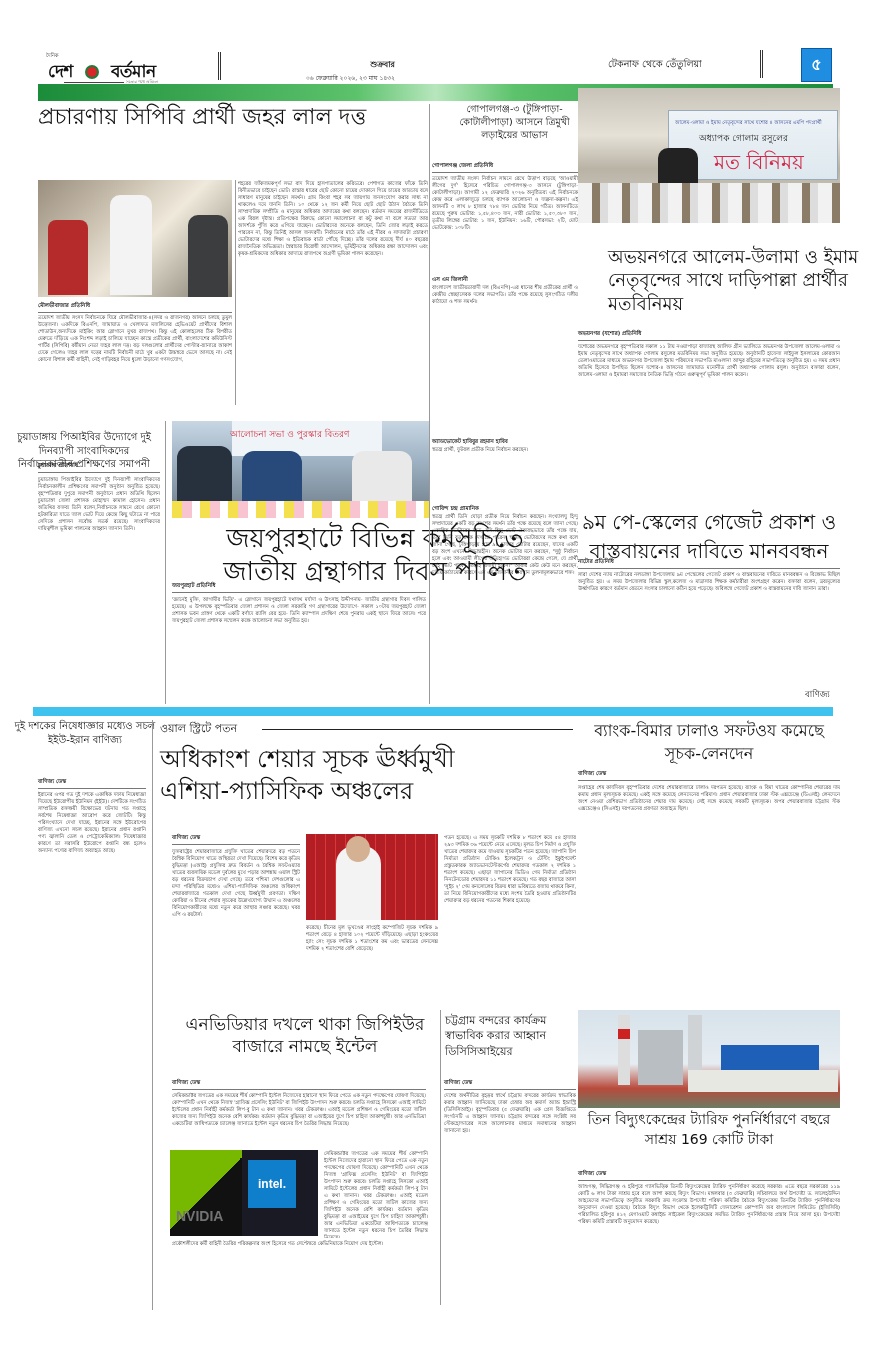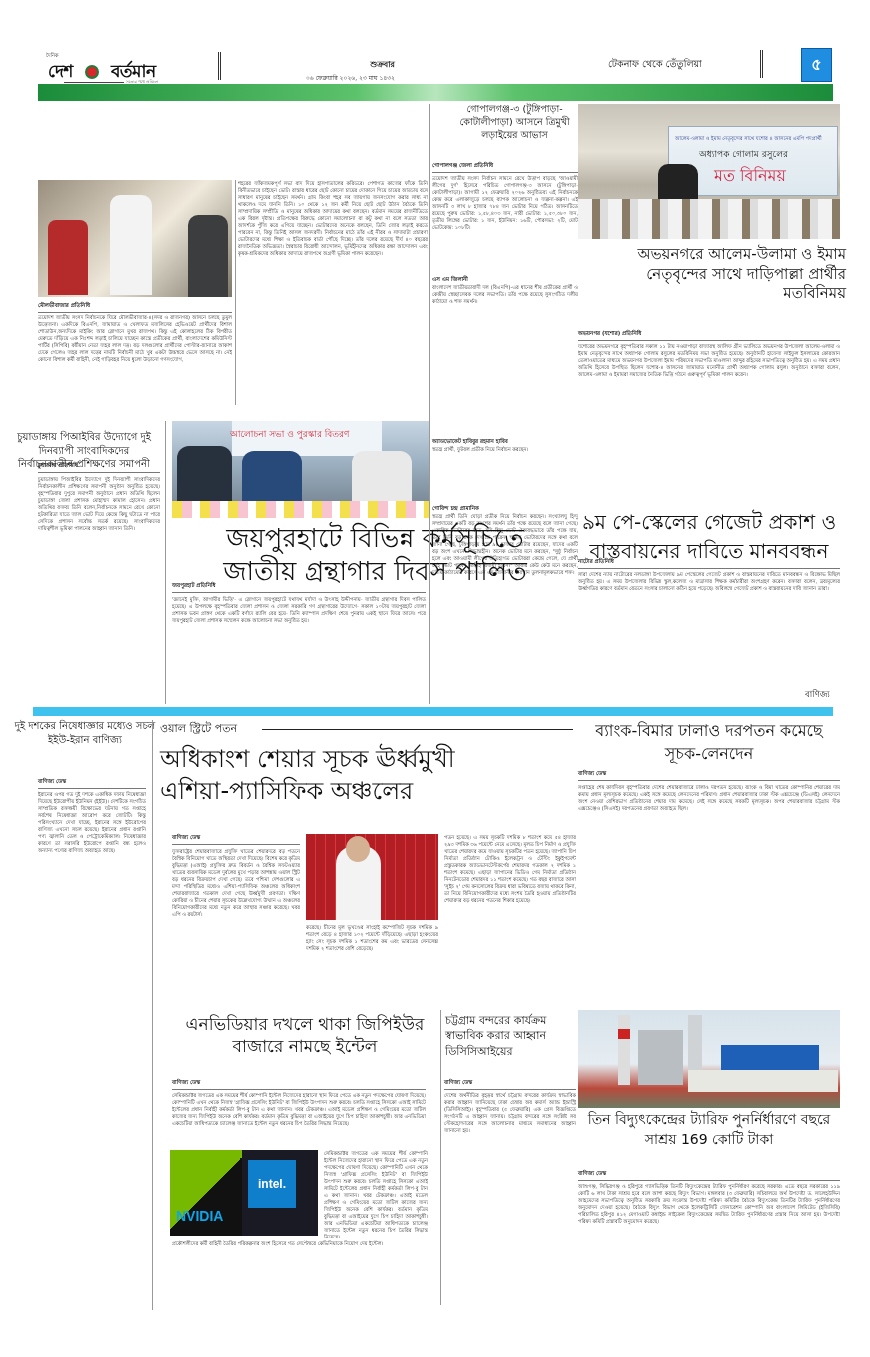--- a/index.html
+++ b/index.html
@@ -18,21 +18,21 @@
   .date { right: 475px; top: 73px; font-size: 6px; color: #333; }
   .section-name { left: 608px; top: 57px; font-size: 9.5px; color: #111; }
   .page-no { left: 801px; top: 48px; width: 31px; height: 34px; background: #1f8de0; border: 1px solid #0b5aa6; color: #fff; font-size: 16px; font-weight: bold; display: flex; align-items: center; justify-content: center; }
   .green-bar { left: 38px; top: 84px; width: 795px; height: 17px; background: linear-gradient(90deg, #1b8c3a 0%, #5cc26b 40%, #b7e6bd 50%, #5cc26b 60%, #1b8c3a 100%); }
   .blue-bar { left: 33px; top: 707px; width: 800px; height: 9px; background: #3fc3ee; }
 
   
   .hl { color: #111; font-weight: normal; line-height: 1.22; }
   .hl-main { left: 38px; top: 104px; width: 400px; font-size: 22px; }
   .hl-side { left: 452px; top: 103px; width: 125px; font-size: 9.5px; text-align: center; line-height: 1.35; }
-  .hl-right1 { left: 584px; top: 245px; width: 262px; font-size: 15px; text-align: right; line-height: 1.3; }
+  .hl-right1 { left: 608px; top: 245px; width: 262px; font-size: 18px; text-align: left; line-height: 1.3; }
   .hl-left2 { left: 10px; top: 430px; width: 148px; font-size: 10px; text-align: center; line-height: 1.35; }
   .hl-center2 { left: 175px; top: 522px; width: 400px; font-size: 26px; text-align: center; line-height: 1.28; }
   .hl-right2 { left: 578px; top: 508px; width: 262px; font-size: 20px; text-align: center; line-height: 1.45; }
   .kicker { left: 160px; top: 720px; font-size: 11px; color: #111; }
   .kicker-line { left: 262px; top: 729px; width: 311px; height: 1px; background: #222; }
   .hl-left3 { left: 10px; top: 719px; width: 150px; font-size: 10px; text-align: center; line-height: 1.35; }
   .hl-center3 { left: 160px; top: 743px; width: 420px; font-size: 24px; line-height: 1.35; }
   .hl-right3 { left: 578px; top: 719px; width: 262px; font-size: 16px; text-align: center; line-height: 1.45; }
   .hl-center4 { left: 175px; top: 1013px; width: 260px; font-size: 17px; text-align: center; line-height: 1.3; }
   .hl-center5 { left: 445px; top: 1013px; width: 130px; font-size: 11px; line-height: 1.4; }
@@ -45,40 +45,40 @@
   
   .txt { font-size: 5px; line-height: 7px; color: #333; text-align: justify; overflow: hidden; }
   .vrule { width: 1px; background: #999; }
 
   
   .photo { overflow: hidden; }
   .ph-campaign { left: 38px; top: 180px; width: 194px; height: 117px; background: linear-gradient(135deg, #9a8f7e 0%, #c9bfae 30%, #efe9dc 55%, #7c7668 100%); }
   .ph-campaign .p1 { position:absolute; left:10px; top:40px; width:40px; height:75px; background:#b52a2a; border-radius: 8px 8px 0 0; }
   .ph-campaign .p2 { position:absolute; left:72px; top:15px; width:42px; height:100px; background:#f3f3f3; border-radius: 10px 10px 0 0; }
   .ph-campaign .p3 { position:absolute; left:150px; top:35px; width:40px; height:82px; background:#3c3d3f; border-radius: 10px 10px 0 0; }
-  .ph-meeting { left: 578px; top: 104px; width: 262px; height: 135px; background: linear-gradient(180deg, #c7c3b9 0%, #e6e1d7 35%, #b9b3a6 60%, #d9d5cd 100%); }
+  .ph-meeting { left: 578px; top: 88px; width: 262px; height: 135px; background: linear-gradient(180deg, #c7c3b9 0%, #e6e1d7 35%, #b9b3a6 60%, #d9d5cd 100%); }
   .ph-meeting .banner { position:absolute; left:90px; top:22px; width:170px; height:70px; background: linear-gradient(180deg,#eef3f7,#dde8ee); border:1px solid #9ab; }
   .ph-meeting .banner-t1 { position:absolute; left:6px; top:8px; font-size:5px; color:#2a3f8f; }
   .ph-meeting .banner-t2 { position:absolute; left:30px; top:20px; font-size:9px; color:#222; }
-  .ph-meeting .banner-t3 { position:absolute; left:45px; top:36px; font-size:16px; color:#d12a4a; }
+  .ph-meeting .banner-t3 { position:absolute; left:45px; top:36px; font-size:20px; color:#d12a4a; }
   .ph-meeting .speaker { position:absolute; left:80px; top:60px; width:40px; height:75px; background:#222; border-radius:10px 10px 0 0; }
   .ph-meeting .crowd { position:absolute; left:0; top:95px; width:262px; height:40px; background: repeating-linear-gradient(90deg,#f2f2f2 0 14px,#8a7c66 14px 22px,#ddd 22px 30px); }
   .ph-seminar { left: 172px; top: 421px; width: 258px; height: 97px; background: linear-gradient(180deg,#c8d6e3 0%, #9fb3c4 40%, #6d7b88 100%); }
   .ph-seminar .banner { position:absolute; left:60px; top:0; width:150px; height:35px; background:#eef4f8; }
   .ph-seminar .banner-t { position:absolute; left:58px; top:6px; font-size:9px; color:#d42a38; }
   .ph-seminar .off1 { position:absolute; left:5px; top:25px; width:55px; height:72px; background:#27303d; border-radius:12px 12px 0 0; }
   .ph-seminar .off2 { position:absolute; left:70px; top:30px; width:60px; height:67px; background:#284a7b; border-radius:12px 12px 0 0; }
   .ph-seminar .off3 { position:absolute; left:180px; top:30px; width:60px; height:67px; background:#e9e9e9; border-radius:12px 12px 0 0; }
   .ph-seminar .flowers { position:absolute; left:0; top:80px; width:258px; height:17px; background: repeating-linear-gradient(90deg,#f4e04d 0 10px,#f7c4cf 10px 20px,#fff 20px 28px); }
   .ph-stock { left: 306px; top: 834px; width: 132px; height: 86px; background: repeating-linear-gradient(90deg,#b31e24 0 9px,#d8383a 9px 10px), #c22; }
   .ph-stock .man { position:absolute; left:30px; top:12px; width:45px; height:74px; background:#f3f3f3; border-radius: 18px 18px 0 0; }
   .ph-stock .head { position:absolute; left:40px; top:2px; width:24px; height:26px; background:#d5b193; border-radius:50%; }
   .ph-chips { left: 170px; top: 1150px; width: 148px; height: 86px; background: #1a1a24; }
   .ph-chips .nv { position:absolute; left:0; top:0; width:72px; height:86px; background: linear-gradient(135deg,#76b900 0 50%, #111 50%); }
-  .ph-chips .nv-t { position:absolute; left:6px; top:58px; font-size:14px; font-weight:bold; color:#0ea5e9; font-family: "Liberation Sans", sans-serif; }
+  .ph-chips .nv-t { position:absolute; left:6px; top:58px; font-size:14px; font-weight:bold; color:#737373; font-family: "Liberation Sans", sans-serif; }
   .ph-chips .intel { position:absolute; left:78px; top:10px; width:48px; height:48px; background:#0f7ecb; color:#fff; font-family:"Liberation Sans", sans-serif; font-size:12px; font-weight:bold; display:flex; align-items:center; justify-content:center; }
   .ph-plant { left: 578px; top: 1010px; width: 262px; height: 98px; background: linear-gradient(180deg,#d7e2ea 0%, #e6edf2 55%, #b84a3b 80%, #6d7b63 100%); }
   .ph-plant .stack1 { position:absolute; left:40px; top:5px; width:12px; height:70px; background: linear-gradient(180deg,#ddd 0 20%,#c22 20% 35%,#ddd 35%); }
   .ph-plant .stack2 { position:absolute; left:110px; top:5px; width:14px; height:60px; background:#cfd3d6; }
   .ph-plant .build { position:absolute; left:60px; top:20px; width:45px; height:55px; background:#b9bec2; }
   .ph-plant .blue { position:absolute; left:143px; top:35px; width:98px; height:25px; background:#1e5fb8; }
   .ph-plant .hall { position:absolute; left:110px; top:60px; width:150px; height:22px; background:#e8e8e3; }
 
   .caption { font-size: 5.5px; font-weight: bold; color: #222; border-bottom: 1px solid #777; padding: 2px 0; }
 </style>
@@ -95,20 +95,21 @@
 <div class="abs tagline">সত্যের পথে অবিচল</div>
 <div class="abs vbar" style="left:218px; top:52px;"></div>
 <div class="abs day">শুক্রবার</div>
 <div class="abs date">০৬ ফেব্রুয়ারি ২০২৬, ২৩ মাঘ ১৪৩২</div>
 <div class="abs section-name">টেকনাফ থেকে তেঁতুলিয়া</div>
 <div class="abs vbar" style="left:760px; top:50px;"></div>
 <div class="abs page-no">৫</div>
 <div class="abs green-bar"></div>
 
 <div class="abs hl hl-main">
+  <div>প্রচারণায় সিপিবি প্রার্থী জহর লাল দত্ত</div>
 </div>
 <div class="abs photo ph-campaign">
   <div class="p1"></div>
   <div class="p2"></div>
   <div class="p3"></div>
 </div>
 <div class="abs caption" style="left:38px; top:300px; width:194px;">মৌলভীবাজার প্রতিনিধি</div>
 <div class="abs txt" style="left:38px; top:314px; width:194px; height:92px;">ত্রয়োদশ জাতীয় সংসদ নির্বাচনকে ঘিরে মৌলভীবাজার-৪(সদর ও রাজনগর) আসনে চলছে তুমুল উত্তেজনা। একদিকে বিএনপি, জামায়াত ও খেলাফত মজলিসের হেভিওয়েট প্রার্থীদের বিশাল শোডাউন,অন্যদিকে মাইকিং আর স্লোগানে মুখর রাজপথ। কিন্তু এই কোলাহলের ঠিক বিপরীত মেরুতে দাঁড়িয়ে এক নিঃশব্দ লড়াই চালিয়ে যাচ্ছেন কাস্তে প্রতীকের প্রার্থী, বাংলাদেশের কমিউনিস্ট পার্টির (সিপিবি) বর্ষীয়ান নেতা জহর লাল দত্ত। বড় দলগুলোর প্রার্থীদের পোস্টার-ব্যানারে আকাশ ঢেকে গেলেও জহর লাল দত্তের নামটি নির্বাচনী মাঠে খুব একটা উচ্চস্বরে ভেসে আসছে না। নেই কোনো বিশাল কর্মী বাহিনী, নেই গাড়িবহর নিয়ে ধুলো উড়ানো গণসংযোগ,</div>
 <div class="abs txt" style="left:238px; top:180px; width:190px; height:226px;">শহরের জাঁকজমকপূর্ণ সভা বাদ দিয়ে হাসপাতালের করিডরে। পেশাগত কাজের ফাঁকে তিনি বিনীতভাবে চাইছেন ভোট। রাস্তার ধারের ছোট কোনো চায়ের দোকানে গিয়ে চায়ের আড্ডায় বসে সাধারণ মানুষের চাইছেন সমর্থন। গ্রাম কিংবা শহর সব জায়গায় জনসংযোগ করার সাধ্য না থাকলেও দমে যাননি তিনি। ১০ থেকে ১২ জন কর্মী নিয়ে ছোট ছোট উঠান বৈঠকে তিনি সাম্প্রদায়িক সম্প্রীতি ও মানুষের অধিকার আদায়ের কথা বলছেন। বর্তমান সময়ের রাজনীতিতে এক বিরল দৃষ্টান্ত। প্রতিপক্ষের বিরুদ্ধে কোনো সমালোচনা বা কটু কথা না বলে সততা আর আদর্শকে পুঁজি করে এগিয়ে যাচ্ছেন। ভোটারদের অনেকে বলছেন, তিনি জোর লড়াই করতে পারবেন না, কিন্তু তিনিই আসল জনদরদী। নির্বাচনের মাঠে তাঁর এই নীরব ও সাদামাটা প্রচারণা ভোটারদের মধ্যে শিক্ষা ও ইতিবাচক বার্তা পৌঁছে দিচ্ছে। তাঁর দলের রয়েছে দীর্ঘ ৪০ বছরের রাজনৈতিক অভিজ্ঞতা। স্বৈরাচার বিরোধী আন্দোলন, ভূমিহীনদের অধিকার রক্ষা আন্দোলন এবং কৃষক-শ্রমিকদের অধিকার আদায়ে রাজপথে অগ্রণী ভূমিকা পালন করেছেন।</div>
 
@@ -175,21 +176,21 @@
 </div>
 <div class="abs byline" style="left:172px; top:834px; width:128px;">বাণিজ্য ডেস্ক</div>
 <div class="abs txt" style="left:172px; top:848px; width:128px; height:140px;">যুক্তরাষ্ট্রের শেয়ারবাজারে প্রযুক্তি খাতের শেয়ারদরে বড় পতনে বৈশ্বিক বিনিয়োগ খাতে অস্থিরতা দেখা দিয়েছে। বিশেষ করে কৃত্রিম বুদ্ধিমত্তা (এআই) প্রযুক্তির দ্রুত বিবর্তন ও বৈশ্বিক সফটওয়্যার খাতের ব্যবসায়িক মডেল দুর্বলের মুখে পড়ার আশঙ্কায় ওয়াল স্ট্রিট বড় ধরনের বিক্রয়চাপ দেখা গেছে। তবে পশ্চিমা দেশগুলোর এ মন্দা পরিস্থিতির মধ্যেও এশিয়া-প্যাসিফিক অঞ্চলের অধিকাংশ শেয়ারবাজারে গতকাল দেখা গেছে ঊর্ধ্বমুখী প্রবণতা। দক্ষিণ কোরিয়া ও চীনের শেয়ার সূচকের উল্লেখযোগ্য উত্থান এ অঞ্চলের বিনিয়োগকারীদের মধ্যে নতুন করে আস্থার সঞ্চার করেছে। খবর এপি ও রয়টার্স।</div>
 <div class="abs photo ph-stock">
   <div class="man"></div>
   <div class="head"></div>
 </div>
 <div class="abs txt" style="left:306px; top:924px; width:132px; height:64px;">করেছে। চীনের মূল ভূখণ্ডের সাংহাই কম্পোজিট সূচক দশমিক ৯ শতাংশ বেড়ে ৪ হাজার ১০২ পয়েন্টে দাঁড়িয়েছে। এছাড়া হংকংয়ের হ্যাং সেং সূচক দশমিক ১ শতাংশের কম এবং ভারতের সেনসেক্স দশমিক ২ শতাংশের বেশি বেড়েছে।</div>
 <div class="abs txt" style="left:444px; top:834px; width:132px; height:154px;">পতন হয়েছে। এ সময় সূচকটি দশমিক ৮ শতাংশ কমে ৫৪ হাজার ২৯৩ দশমিক ৩৬ পয়েন্টে নেমে এসেছে। মূলত চিপ নির্মাণ ও প্রযুক্তি খাতের শেয়ারদর কমে যাওয়ায় সূচকটির পতন হয়েছে। জাপানি চিপ নির্মাতা প্রতিষ্ঠান টোকিও ইলেকট্রন ও টেস্টিং ইকুইপমেন্ট প্রস্তুতকারক অ্যাডভানটেস্টকর্পের শেয়ারদর গতকাল ২ দশমিক ১ শতাংশ কমেছে। এছাড়া জাপানের ভিডিও গেম নির্মাতা প্রতিষ্ঠান নিনটেনডোর শেয়ারদর ১১ শতাংশ কমেছে। গত বছর বাজারে আসা 'সুইচ ২' গেম কনসোলের বিক্রয় ধারা ভবিষ্যতে বজায় থাকবে কিনা, তা নিয়ে বিনিয়োগকারীদের মধ্যে সংশয় তৈরি হওয়ায় প্রতিষ্ঠানটির শেয়ারদর বড় ধরনের পতনের শিকার হয়েছে।</div>
 
-<div class="abs hl hl-right3">ব্যাংক-বিমার ঢালাও দরপতন কমেছে সূচক-লেনদেন</div>
+<div class="abs hl hl-right3">ব্যাংক-বিমার ঢালাও সফটওয কমেছে সূচক-লেনদেন</div>
 <div class="abs byline" style="left:578px; top:770px; width:262px;">বাণিজ্য ডেস্ক</div>
 <div class="abs txt" style="left:578px; top:784px; width:262px; height:216px;">সপ্তাহের শেষ কার্যদিবস বৃহস্পতিবার দেশের শেয়ারবাজারে ঢালাও দরপতন হয়েছে। ব্যাংক ও বিমা খাতের কোম্পানির শেয়ারের দাম কমায় প্রধান মূল্যসূচক কমেছে। একই সঙ্গে কমেছে লেনদেনের পরিমাণ। প্রধান শেয়ারবাজার ঢাকা স্টক এক্সচেঞ্জে (ডিএসই) লেনদেনে অংশ নেওয়া বেশিরভাগ প্রতিষ্ঠানের শেয়ার দাম কমেছে। সেই সঙ্গে কমেছে সবকটি মূল্যসূচক। অপর শেয়ারবাজার চট্টগ্রাম স্টক এক্সচেঞ্জেও (সিএসই) দরপতনের প্রবণতা অব্যাহত ছিল।</div>
 
 <div class="abs hl hl-center4">এনভিডিয়ার দখলে থাকা জিপিইউর বাজারে নামছে ইন্টেল</div>
 <div class="abs byline" style="left:172px; top:1079px; width:254px;">বাণিজ্য ডেস্ক</div>
 <div class="abs txt" style="left:172px; top:1092px; width:254px; height:56px;">সেমিকন্ডাক্টর জগতের এক সময়ের শীর্ষ কোম্পানি ইন্টেল নিজেদের হারানো স্থান ফিরে পেতে এক নতুন পদক্ষেপের ঘোষণা দিয়েছে। কোম্পানিটি এখন থেকে নিজস্ব 'গ্রাফিক্স প্রসেসিং ইউনিট' বা জিপিইউ উৎপাদন শুরু করবে। চলতি সপ্তাহে সিসকো এআই সামিটে ইন্টেলের প্রধান নির্বাহী কর্মকর্তা লিপ-বু টান এ কথা জানান। খবর টেকক্রাঞ্চ। এআই মডেল প্রশিক্ষণ ও গেমিংয়ের মতো জটিল কাজের জন্য জিপিইউ অনেক বেশি কার্যকর। বর্তমান কৃত্রিম বুদ্ধিমত্তা বা এআইয়ের যুগে চিপ চাহিদা আকাশচুম্বী। আর এনভিডিয়া একচেটিয়া আধিপত্যকে চ্যালেঞ্জ জানাতে ইন্টেল নতুন ধরনের চিপ তৈরির সিদ্ধান্ত নিয়েছে।</div>
 <div class="abs photo ph-chips">
   <div class="nv"></div>
   <div class="nv-t">NVIDIA</div>
   <div class="intel">intel.</div>

